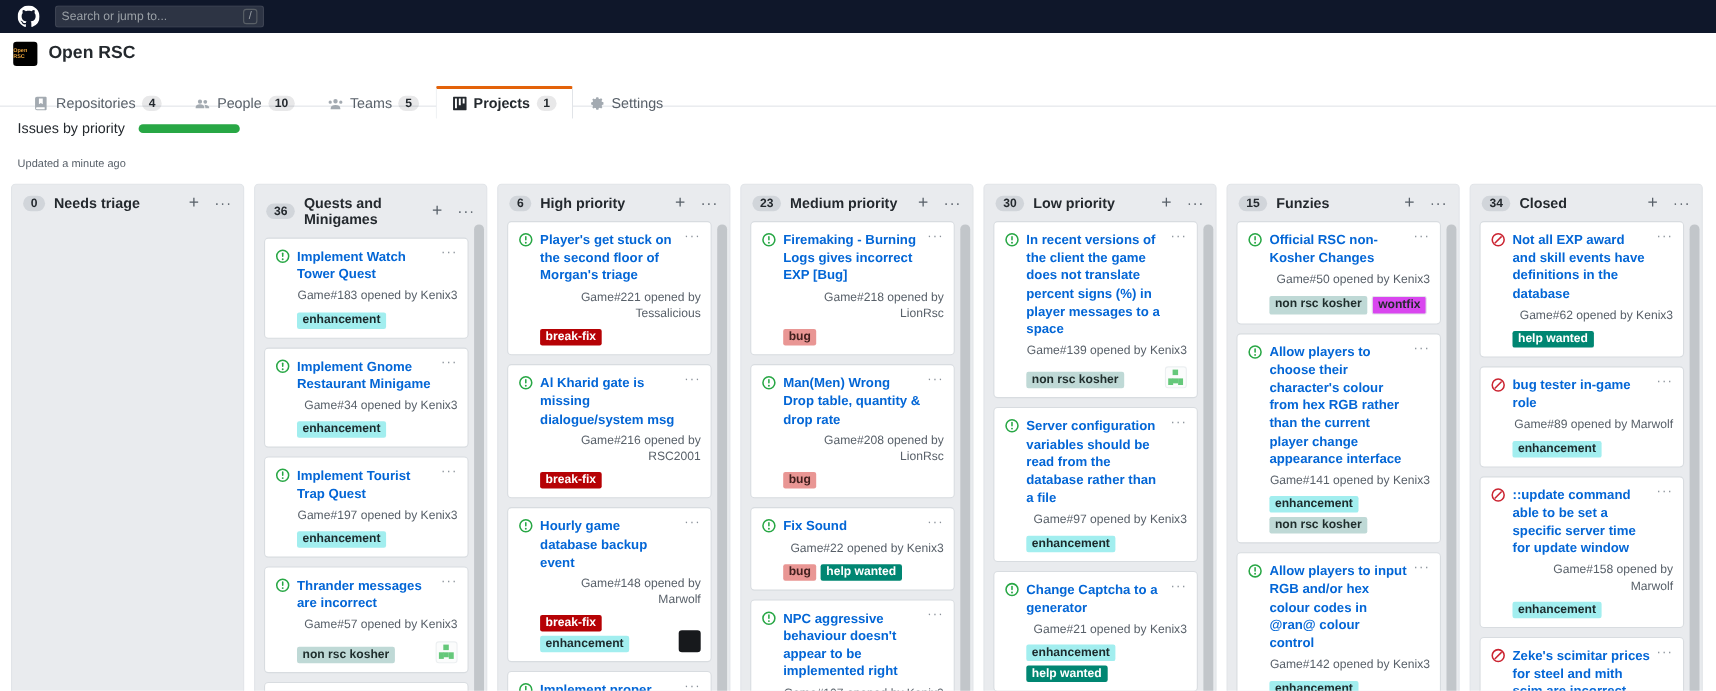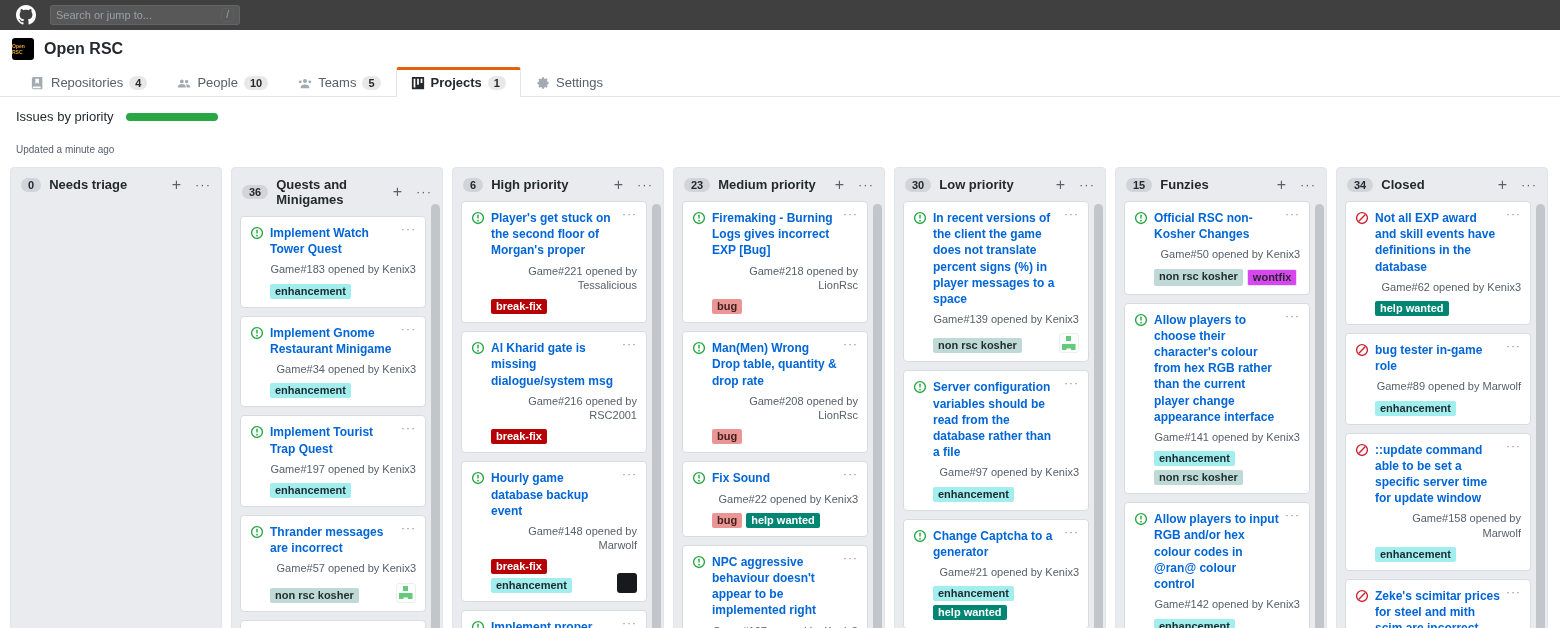--- a/index.html
+++ b/index.html
@@ -1,41 +1,41 @@
 <!DOCTYPE html>
 <html><head>
 <meta charset="utf-8">
 <style>
   * { box-sizing: border-box; margin: 0; padding: 0; }
   html,body { width:1560px; height:628px; overflow:hidden; background:#fff;
     font-family:"Liberation Sans","DejaVu Sans",sans-serif; }
   a { text-decoration:none; }
 
   
-  .topnav { height:30px; background:#404040; display:flex; align-items:center; padding:0 16px; gap:14px; }
+  .topnav { height:30px; background:#0f172a; display:flex; align-items:center; padding:0 16px; gap:14px; }
   .gh-logo { width:20px; height:20px; flex:0 0 auto; }
   .searchbox { width:190px; height:20px; background:rgba(255,255,255,.125); border:1px solid rgba(255,255,255,.08);
     border-radius:3px; display:flex; align-items:center; padding:0 5px; }
   .searchbox input { flex:1; background:transparent; border:none; outline:none; color:#cdd2d7; font-size:11px; min-width:0;
     font-family:inherit; }
   .searchbox input::placeholder { color:#9aa0a6; }
   .slash-key { border:1px solid #5a6067; border-radius:3px; color:#9aa0a6; font-size:10px; line-height:12px; padding:0 4px; }
   .nav-links { display:flex; gap:16px; margin-left:4px; }
   .nav-links a { color:#fff; font-size:13px; font-weight:bold; }
 
   
   .org-header { display:flex; align-items:center; gap:10px; padding:8px 12px 6px; }
   .org-avatar { width:22px; height:22px; border-radius:3px; background:#000; color:#e8a33d; font-size:5px;
     display:flex; align-items:center; justify-content:center; overflow:hidden; font-weight:bold; }
   .org-name { font-size:16px; font-weight:bold; color:#24292e; }
 
   
   .tabs { display:flex; align-items:flex-end; padding:0 16px; border-bottom:1px solid #e1e4e8; }
   .tab { display:flex; align-items:center; gap:6px; padding:7px 14px; font-size:13px; color:#586069; cursor:pointer;
-    border:1px solid transparent; border-bottom:none; position:relative; top:1px; background:transparent; }
+    border:1px solid transparent; border-bottom:none; position:relative; top:12px; background:transparent; }
   .tab .t-icon { width:14px; height:14px; color:#a3aab1; display:inline-flex; }
   .tab.active { background:#fff; border-color:#e1e4e8; border-top:3px solid #e36209; border-radius:3px 3px 0 0;
     font-weight:bold; color:#24292e; padding-top:5px; }
   .tab.active .t-icon { color:#24292e; }
   .tab .count { background:rgba(27,31,35,.1); border-radius:20px; font-size:11px; font-weight:600; color:#24292e;
     padding:1px 6px; }
 
   
   .project-header { padding:12px 16px 0; }
   .ph-row { display:flex; align-items:center; gap:12px; }
@@ -248,21 +248,21 @@
         <span class="col-kebab">···</span>
       </div>
       <div class="col-body">
         <div class="card">
           <div class="card-top">
             <svg viewBox="0 0 16 16" class="issue-icon open">
               <circle cx="8" cy="8" r="6.2" fill="none" stroke="currentColor" stroke-width="1.6"></circle>
               <rect x="7.2" y="4" width="1.6" height="4.8" rx="0.8" fill="currentColor"></rect>
               <circle cx="8" cy="11" r="1" fill="currentColor"></circle>
             </svg>
-            <a class="card-title" href="#">Player's get stuck on the second floor of Morgan's proper</a>
+            <a class="card-title" href="#">Player's get stuck on the second floor of Morgan's triage</a>
             <span class="card-kebab">···</span>
           </div>
           <div class="card-meta">Game#221 opened by Tessalicious</div>
           <div class="card-bottom">
             <span class="labels">
               <span class="chip" style="background: rgb(182, 2, 5); color: rgb(255, 255, 255);">break-fix</span>
             </span>
           </div>
         </div>
         <div class="card">

